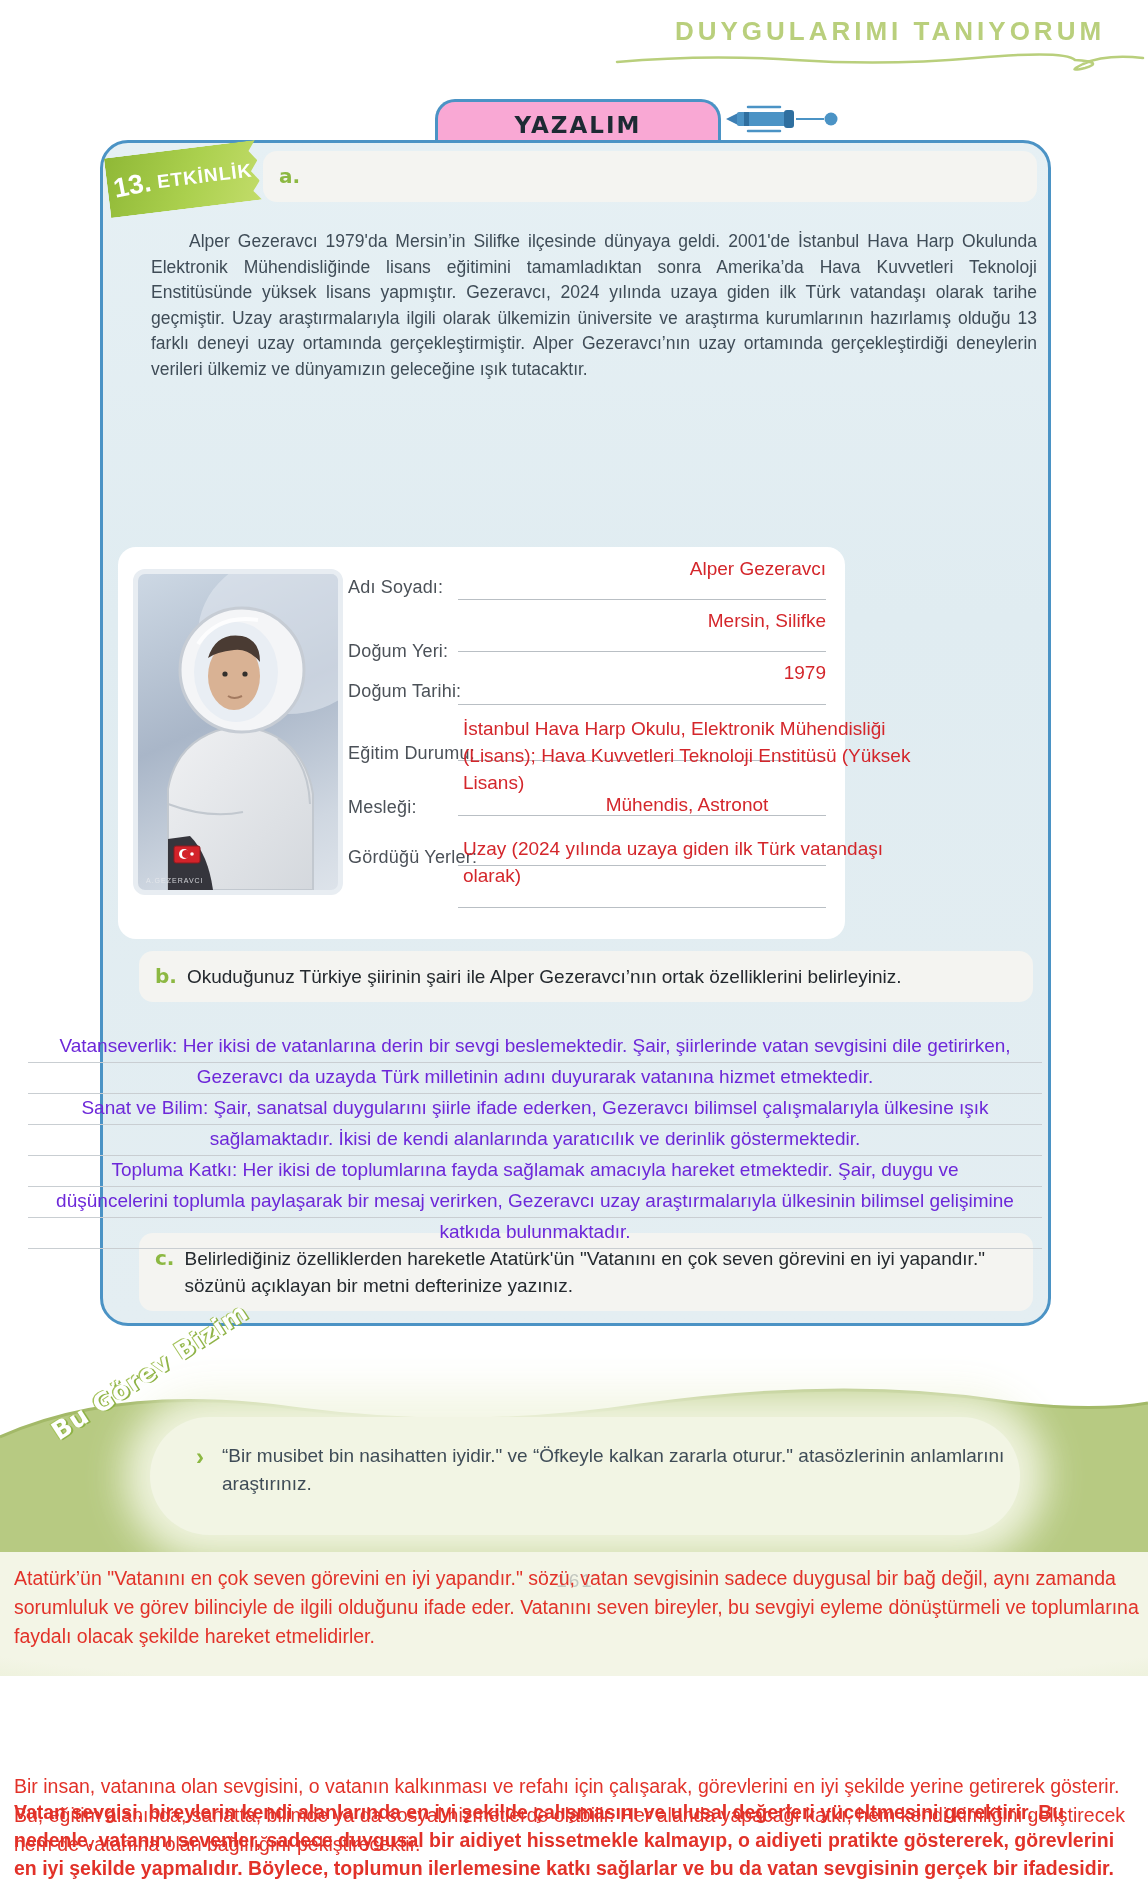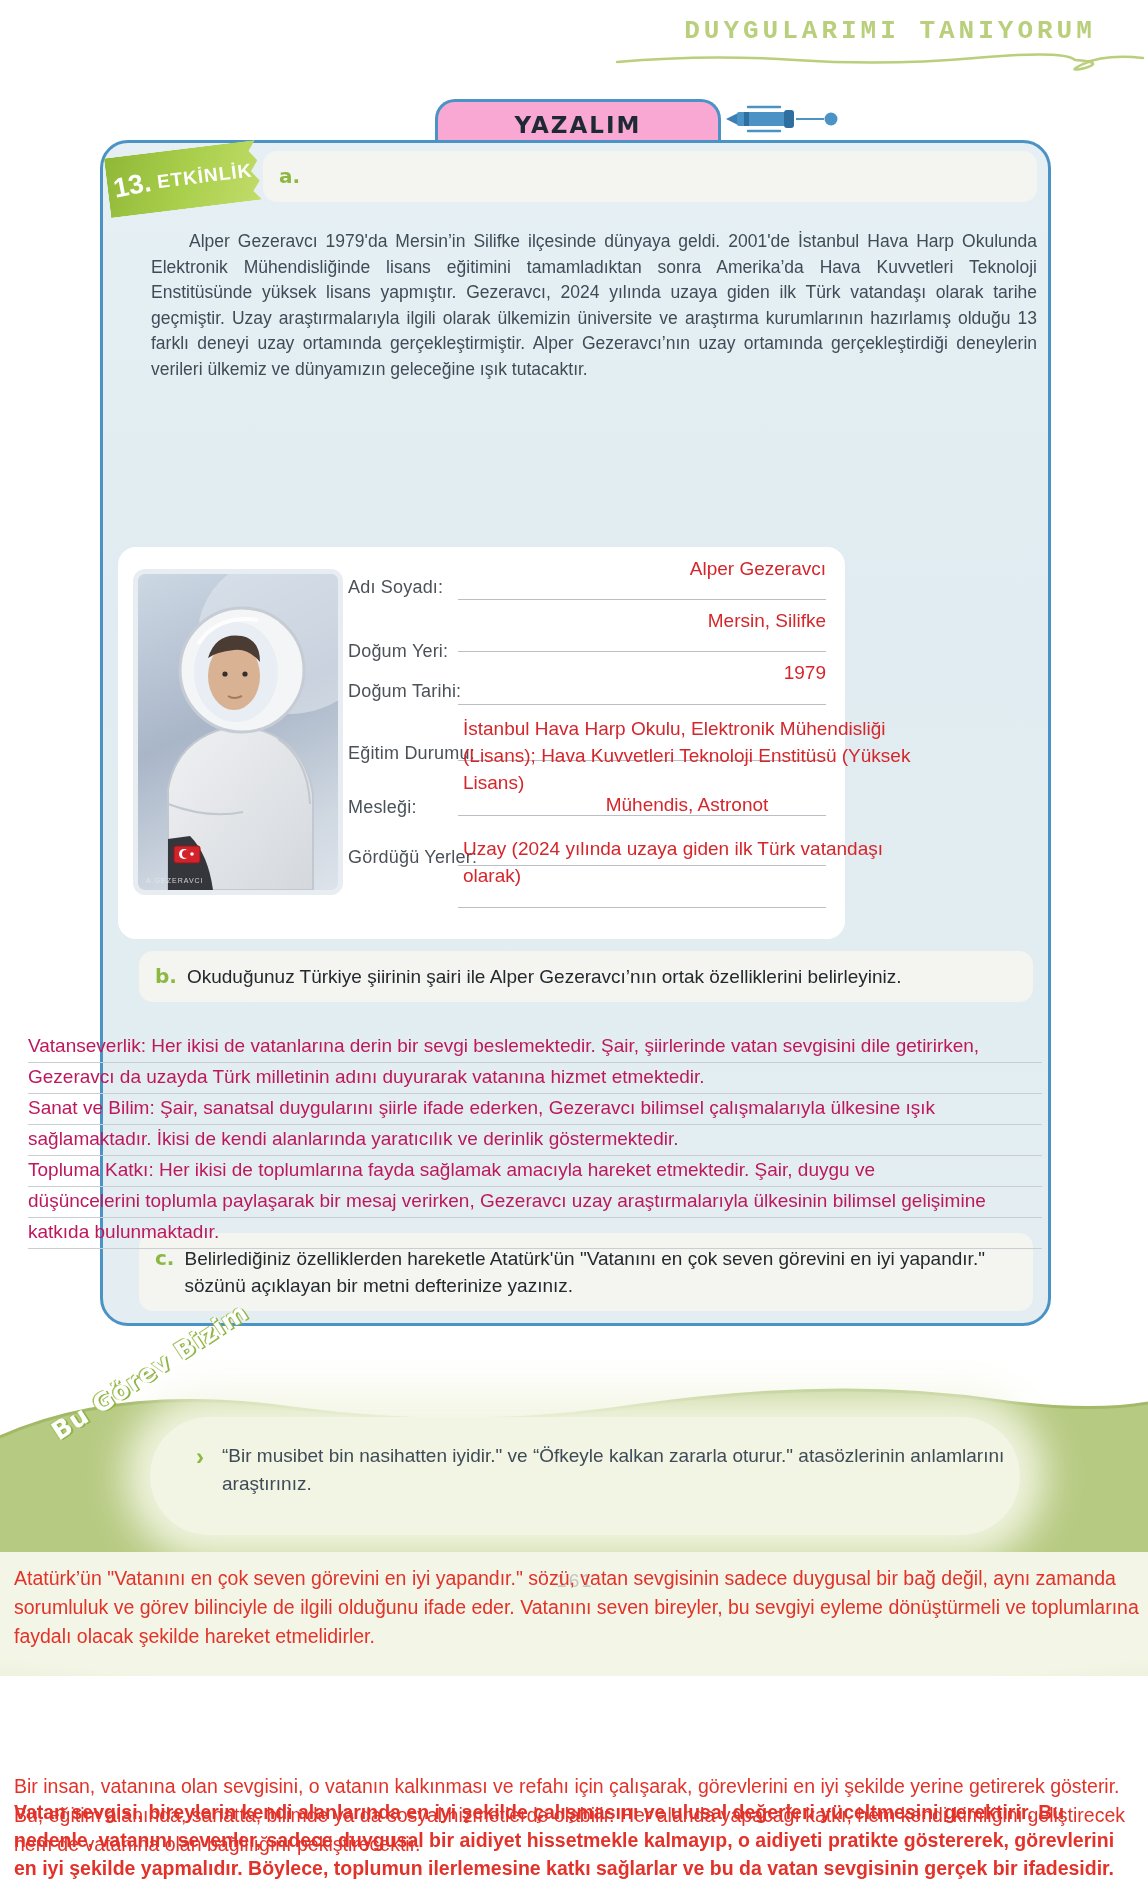--- a/index.html
+++ b/index.html
@@ -6,21 +6,21 @@
   body{
     width:1148px;height:1896px;position:relative;overflow:hidden;
     background:#ffffff;
     font-family:"Liberation Sans", sans-serif;
     -webkit-font-smoothing:antialiased;
   }
 
   
   .header-title{
     position:absolute;top:16px;left:640px;width:500px;
-    font-family:Liberation Mono, monospace;
+    font-family:Liberation Sans, sans-serif;
     font-weight:bold;font-size:26px;letter-spacing:4px;
     color:#b9cf7c;text-align:center;
   }
   .header-squiggle{position:absolute;top:48px;left:615px;}
 
   
   .main-box{
     position:absolute;left:100px;top:140px;width:945px;height:1180px;
     background:linear-gradient(180deg,#e6f0f4 0%,#e0ecf1 40%,#e4eef2 100%);
     border:3.5px solid #4b93c5;border-radius:28px;
@@ -95,21 +95,21 @@
   .f-val{
     position:absolute;color:#d4262b;font-size:19px;line-height:27px;
   }
   .v-center{left:340px;width:368px;text-align:right;}
 
   
   .answer-b{position:absolute;left:28px;top:1032px;width:1014px;z-index:5;}
   .answer-b .line{
     height:30px;white-space:nowrap;overflow:visible;
     border-bottom:1.5px solid #c9ced2;
-    color:#be185d;font-size:19px;line-height:27px;
+    color:#6d28d9;font-size:19px;line-height:27px;text-align:center;
   }
 
   
   .mission{position:absolute;left:0;top:1375px;width:1148px;height:185px;}
   .mission-bg{position:absolute;inset:0;}
   .mission-panel{
     position:absolute;left:150px;top:42px;width:870px;height:118px;
     background:#f2f5e4;border-radius:60px;
     box-shadow:0 0 38px 26px rgba(242,245,228,.95);
   }

